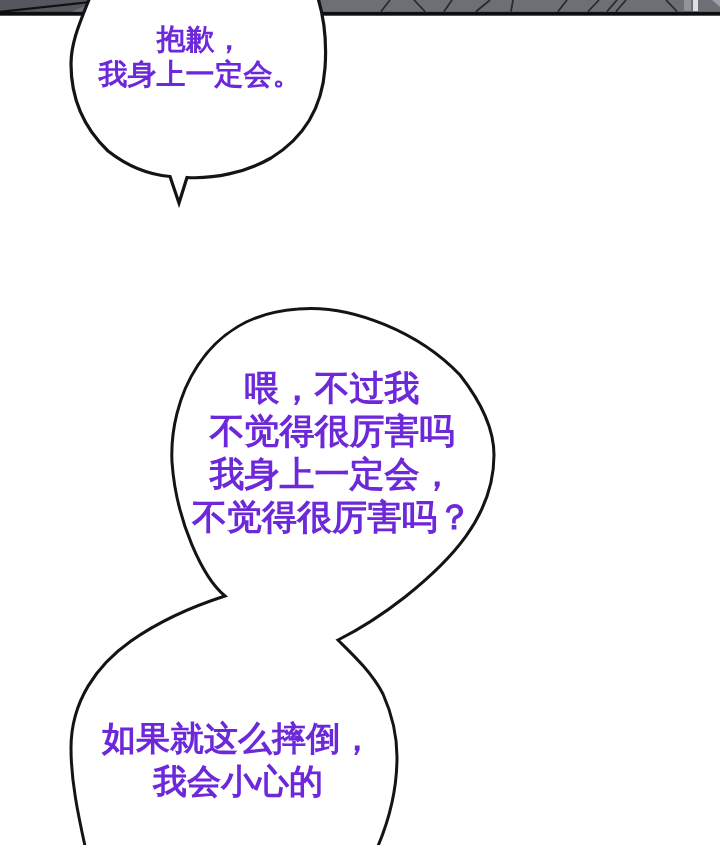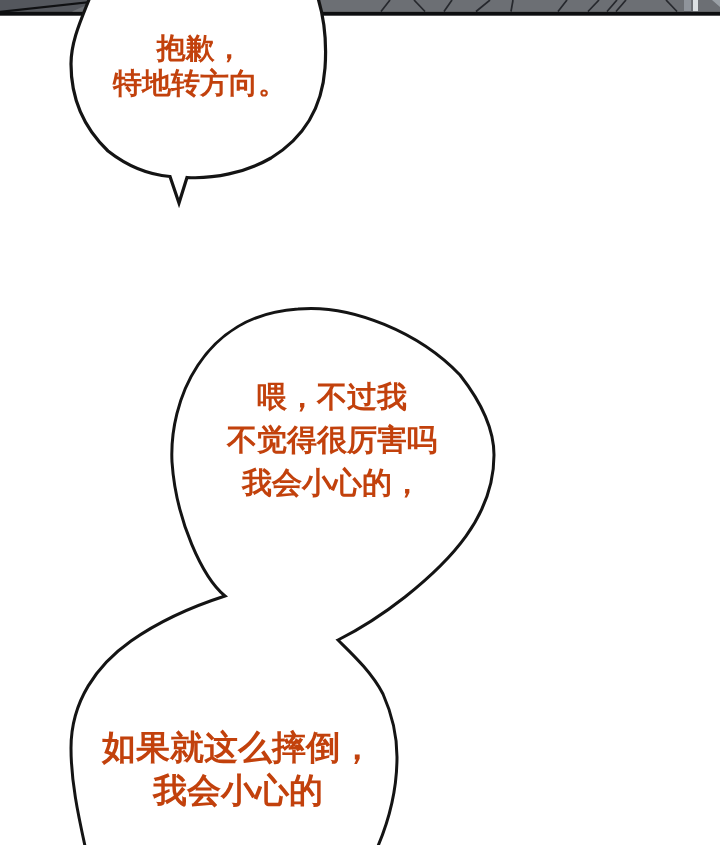--- a/index.html
+++ b/index.html
@@ -21,36 +21,35 @@
     top: 0;
     display: block;
   }
   .strip-layer { z-index: 1; }
   .bubble-layer { z-index: 2; }
   .bubble-text {
     position: absolute;
     z-index: 3;
     transform: translateX(-50%);
     text-align: center;
-    color: #c2410c;
+    color: #6d28d9;
     font-weight: 700;
     white-space: nowrap;
-    margin-top: 9px;
   }
   .bubble-text .line { display: block; }
   #text-top {
     left: 200px;
     top: 22px;
     font-size: 29px;
     line-height: 35px;
   }
   #text-middle {
     left: 332px;
     top: 366px;
-    font-size: 30px;
+    font-size: 35px;
     line-height: 43px;
   }
   #text-bottom {
     left: 238px;
     top: 717px;
     font-size: 34px;
     line-height: 43px;
   }
 </style>
 </head>
@@ -106,27 +105,28 @@
              L 85 846
              C 78 814, 71 781, 71 748
              C 71 701, 97 665, 131 641
              C 161 620, 197 605, 225 596
              C 203 578, 176 521, 172 462
              C 169 402, 202 315, 298 309 Z"></path>
   </svg>
 
   <div class="bubble-text" id="text-top">
     <span class="line">抱歉，</span>
-    <span class="line">特地转方向。</span>
+    <span class="line">我身上一定会。</span>
   </div>
 
   <div class="bubble-text" id="text-middle">
     <span class="line">喂，不过我</span>
     <span class="line">不觉得很厉害吗</span>
-    <span class="line">我会小心的，</span>
+    <span class="line">我身上一定会，</span>
+    <span class="line">不觉得很厉害吗？</span>
   </div>
 
   <div class="bubble-text" id="text-bottom">
     <span class="line">如果就这么摔倒，</span>
     <span class="line">我会小心的</span>
   </div>
 
 </div>
 
 </body></html>

